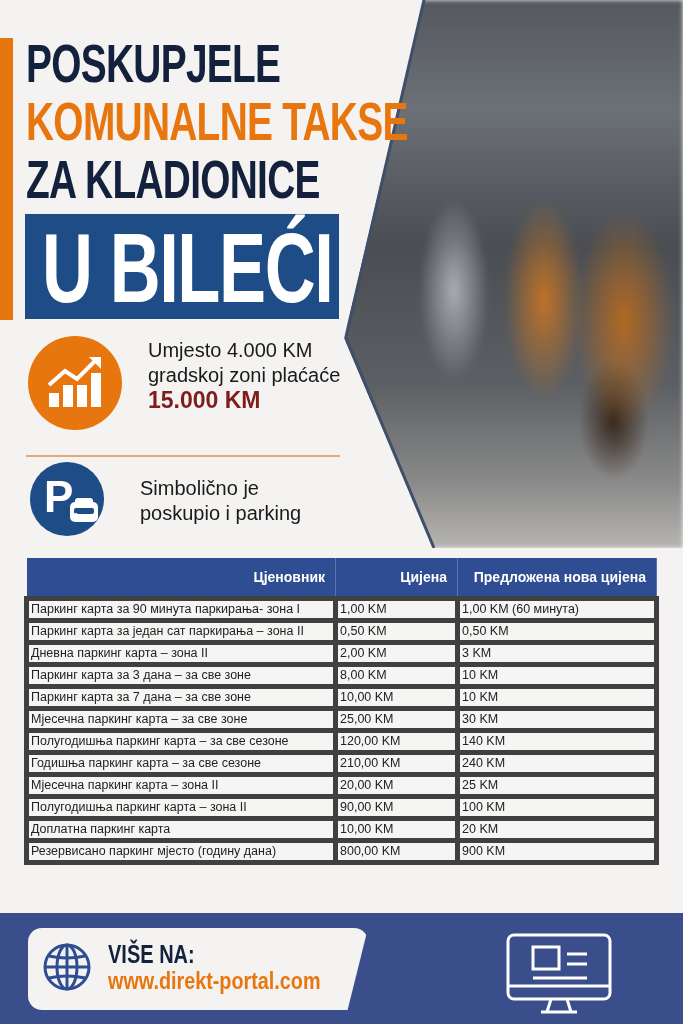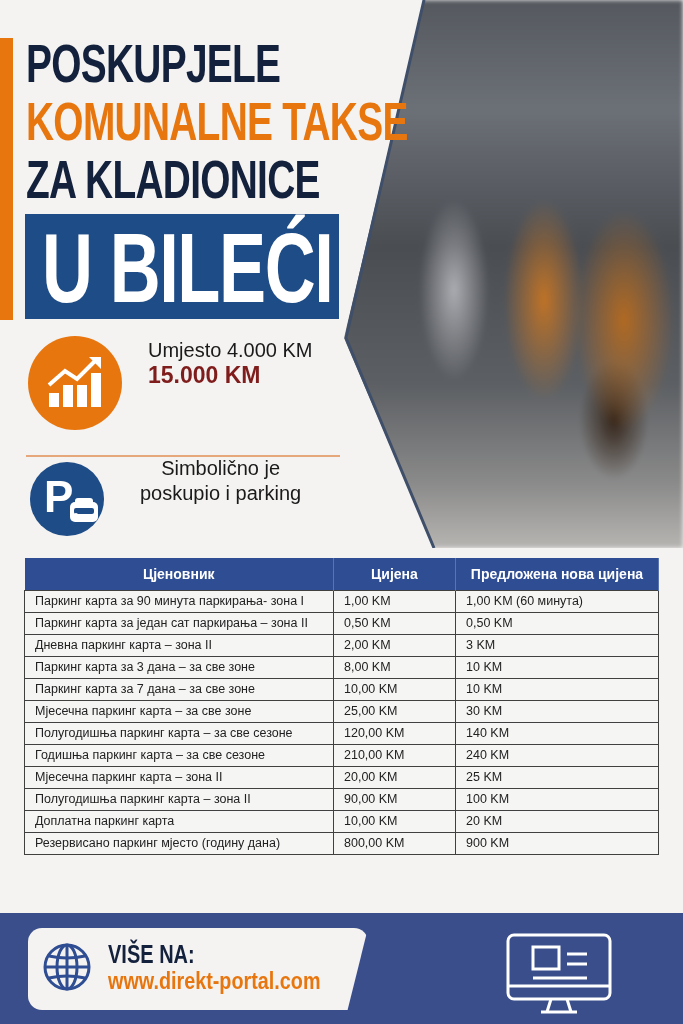--- a/index.html
+++ b/index.html
@@ -25,24 +25,24 @@
   .city-box { position:absolute; left:25px; top:214px; width:314px; height:105px; background:#1e4c86; }
   .city { position:absolute; left:42px; top:212px; color:#ffffff; font-weight:bold; font-size:98px;
     letter-spacing:-2px; transform:scaleX(0.72); transform-origin:left top; white-space:nowrap; }
   .icon-circle { position:absolute; border-radius:50%; display:flex; align-items:center; justify-content:center; }
   .ic1 { left:28px; top:336px; width:94px; height:94px; background:#e8760f; }
   .ic2 { left:30px; top:462px; width:74px; height:74px; background:#1e4c86; }
   .fact { position:absolute; left:140px; color:#1a1a1a; font-size:20px; line-height:25px; }
   .fact1 { top:338px;margin-left:8px; }
   .fact-num { color:#7f1d1d; font-weight:bold; font-size:23px; }
   .divider { position:absolute; left:26px; top:455px; width:314px; height:2px; background:#e6a87a; }
-  .fact2 { top:456px;text-align:center; }
+  .fact2 { top:476px; }
   table { position:absolute; left:24px; top:558px; width:635px; border-collapse:collapse; font-size:12.5px; color:#222; }
-  th { background:#2e4d92; color:#fff; text-align:center; font-weight:bold; font-size:14px; height:32px; padding:0 10px; border-right:1px solid #5a74ae; }
-  td { height:22px; padding:0 10px; border:1px solid #404040; background:#f5f5f4; }
+  th { background:#2e4d92; color:#fff; text-align:right; font-weight:bold; font-size:14px; height:40px; padding:0 10px; border-right:1px solid #5a74ae; }
+  td { height:22px; padding:0 2px; border:5px solid #404040; background:#f5f5f4; }
   td:nth-child(1){ width:309px; } td:nth-child(2){ width:122px; }
   .footer { position:absolute; left:0; top:913px; width:683px; height:111px; background:#3b4e8c; }
   .pill { position:absolute; left:28px; top:928px; width:340px; height:82px; background:#f4f3f1;
     border-radius:14px; clip-path: polygon(0 0, 100% 0, 94% 100%, 0 100%); }
   .more { position:absolute; left:108px; top:940px; color:#14213d; font-weight:bold; font-size:25px; transform:scaleX(0.8); transform-origin:left top; }
   .url { position:absolute; left:108px; top:968px; color:#e8760f; font-weight:bold; font-size:23px; transform:scaleX(0.86); transform-origin:left top; }
   .globe { position:absolute; left:42px; top:942px; }
   .monitor { position:absolute; left:505px; top:932px; }
 </style>
 </head>
@@ -66,20 +66,21 @@
     <rect x="4" y="38" width="10" height="14" fill="#fff"></rect>
     <rect x="18" y="30" width="10" height="22" fill="#fff"></rect>
     <rect x="32" y="30" width="10" height="22" fill="#fff"></rect>
     <rect x="46" y="18" width="10" height="34" fill="#fff"></rect>
     <polyline points="4,30 20,16 32,24 50,6" fill="none" stroke="#fff" stroke-width="4"></polyline>
     <polygon points="44,2 56,2 56,14" fill="#fff"></polygon>
   </svg>
 </div>
 <div class="fact fact1">
   <div>Umjesto 4.000 KM</div>
+  <div>gradskoj zoni plaćaće</div>
   <div class="fact-num">15.000 KM</div>
 </div>
 
 <div class="divider"></div>
 
 <div class="icon-circle ic2">
   <svg width="74" height="74" viewBox="0 0 74 74">
     <text x="14" y="50" font-family="Liberation Sans, sans-serif" font-weight="bold" font-size="44" fill="#fff">P</text>
     <rect x="40" y="40" width="28" height="20" rx="5" fill="#fff"></rect>
     <rect x="45" y="36" width="18" height="8" rx="3" fill="#fff"></rect>

